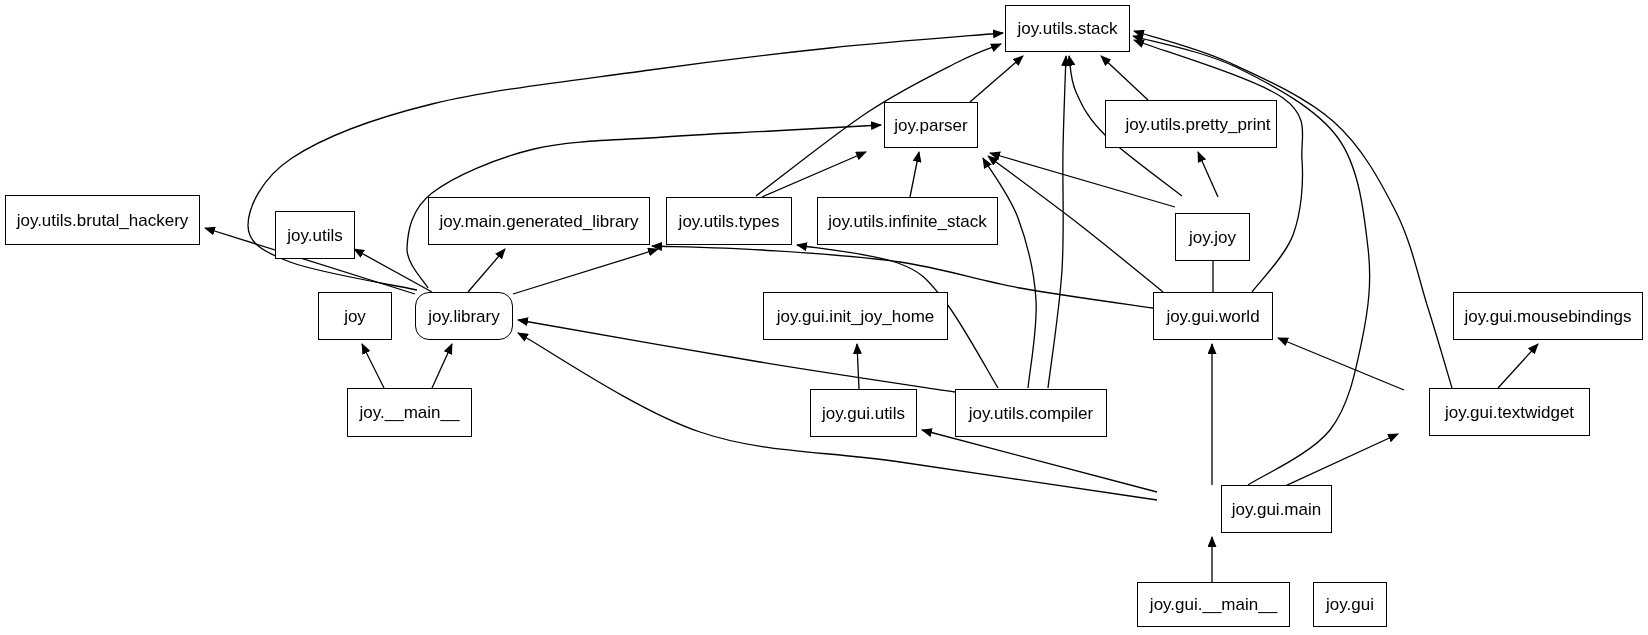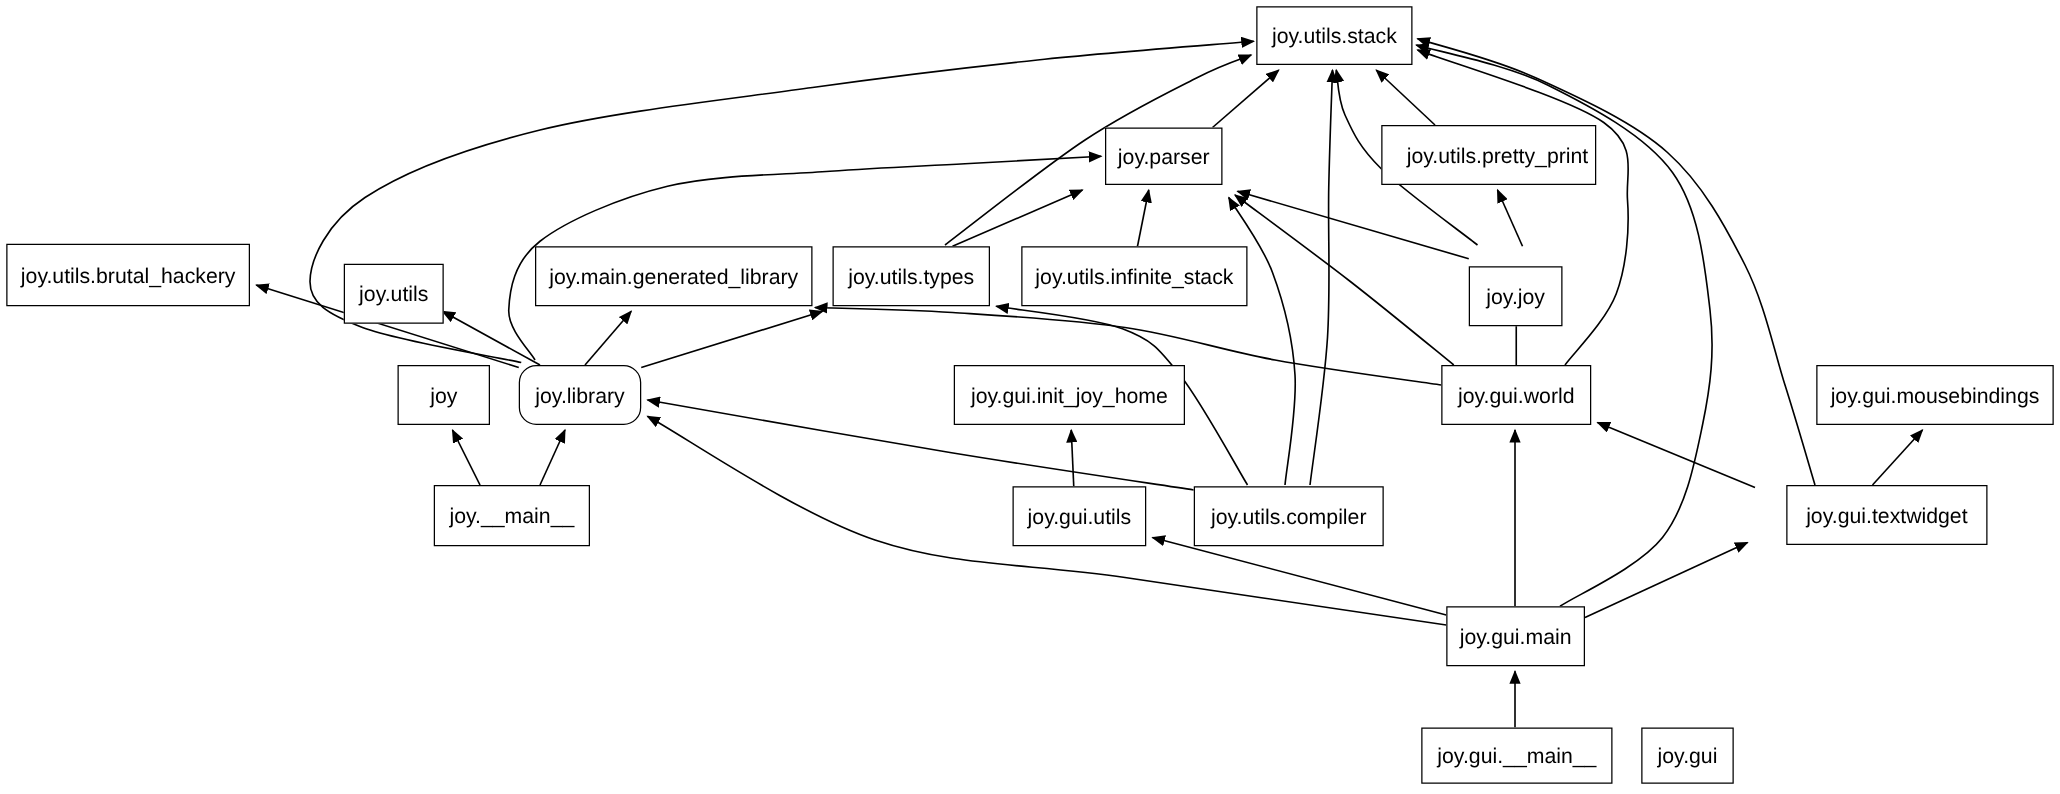--- a/index.html
+++ b/index.html
@@ -126,21 +126,21 @@
       </div>
       <div class="node" style="left: 810px; top: 389px; width: 107px; height: 48px;">
         <span>joy.gui.utils</span>
       </div>
       <div class="node" style="left: 955px; top: 389px; width: 152px; height: 48px;">
         <span>joy.utils.compiler</span>
       </div>
       <div class="node" style="left: 1401px; top: 388px; width: 161px; height: 48px; margin-left: 28px;">
         <span>joy.gui.textwidget</span>
       </div>
-      <div class="node" style="left: 1157px; top: 485px; width: 111px; height: 48px;">
+      <div class="node" style="left: 1221px; top: 485px; width: 111px; height: 48px;">
         <span>joy.gui.main</span>
       </div>
       <div class="node" style="left: 1137px; top: 582px; width: 153px; height: 45px;">
         <span>joy.gui.__main__</span>
       </div>
       <div class="node" style="left: 1313px; top: 582px; width: 74px; height: 45px;">
         <span>joy.gui</span>
       </div>
     </div>
 </div>

